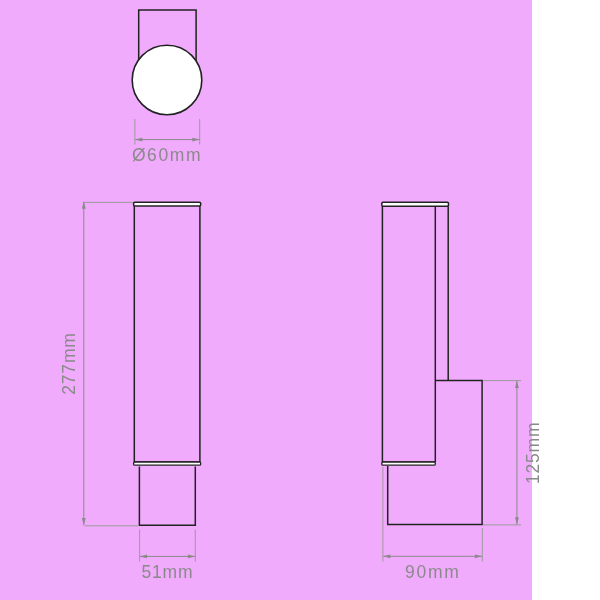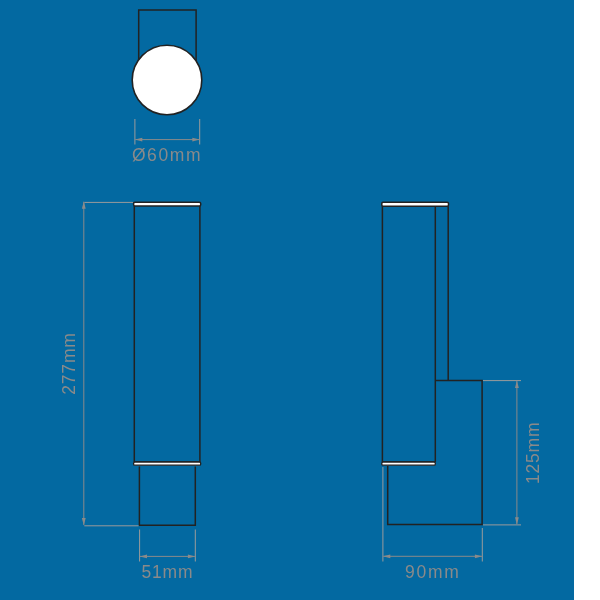--- a/index.html
+++ b/index.html
@@ -1,16 +1,16 @@
 <!DOCTYPE html>
 <html><head>
 <meta charset="utf-8">
 <style>
   html,body{margin:0;padding:0;background:#ffffff;}
-  .stage{width:574px;height:600px;position:relative;background:#0369a1;}
+  .stage{width:532px;height:600px;position:relative;background:#f0abfc;}
   text{font-family:"Liberation Sans",sans-serif;fill:#8a8a8a;font-size:17.5px;letter-spacing:0.8px;}
 </style>
 </head>
 <body>
 <div class="stage">
 <svg width="600" height="600" viewBox="0 0 600 600" xmlns="http://www.w3.org/2000/svg">
 
   <path d="M138.7,85 L138.7,9.9 L196.1,9.9 L196.1,85" fill="none" stroke="#222" stroke-width="1.5"></path>
 
   <circle cx="167" cy="80" r="34.8" fill="#fff" stroke="#222" stroke-width="1.6"></circle>

